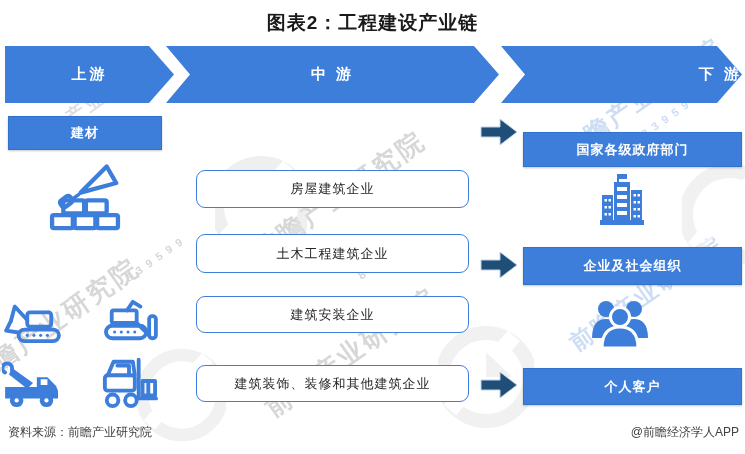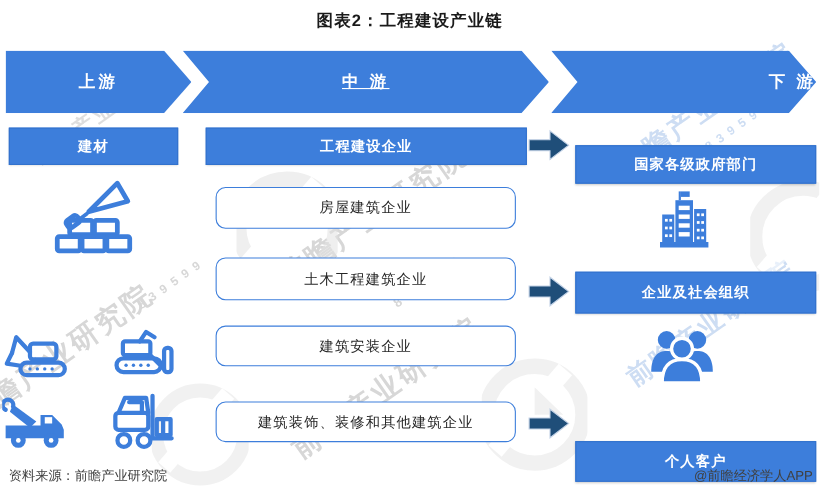--- a/index.html
+++ b/index.html
@@ -2,32 +2,32 @@
 <html><head>
 <meta charset="utf-8">
 <style>
   html,body{margin:0;padding:0;background:#fff;}
   .canvas{
     position:relative;width:745px;height:454px;background:#ffffff;
     font-family:"Liberation Sans","DejaVu Sans",sans-serif;overflow:hidden;
   }
   .title{
     position:absolute;top:10px;left:0;width:100%;text-align:center;
-    font-size:15px;font-weight:bold;color:#1a1a1a;letter-spacing:1px;z-index:3;
+    font-size:19px;font-weight:bold;color:#1a1a1a;letter-spacing:1px;z-index:3;
   }
   
   .chev{
     position:absolute;top:46px;height:57px;background:#3d7edb;
     display:flex;align-items:center;justify-content:center;
     color:#ffffff;font-weight:bold;font-size:15px;letter-spacing:3px;z-index:2;
   }
   .chev-first{clip-path:polygon(0 0,calc(100% - 25px) 0,100% 50%,calc(100% - 25px) 100%,0 100%);align-items:center;}
   .chev-next{clip-path:polygon(0 0,calc(100% - 25px) 0,100% 50%,calc(100% - 25px) 100%,0 100%,24px 50%);}
   #chev-up{left:5px;width:169px;}
-  #chev-mid{left:166px;width:333px;text-decoration:underline;}
+  #chev-mid{left:166px;width:333px;}
   #chev-down{left:501px;width:241px;justify-content:flex-end;}
   
   .bluebox{
     position:absolute;background:#3d7edb;border:1px solid #3272cd;
     box-shadow:0 1px 2px rgba(0,0,0,.22);
     display:flex;align-items:center;justify-content:center;
     color:#ffffff;font-weight:bold;font-size:13px;letter-spacing:1px;z-index:2;
   }
   
   .whitebox{
@@ -164,21 +164,20 @@
       <rect x="46" y="28" width="13" height="15"></rect>
       <path d="M52,28 L52,43"></path>
       <path d="M10,22 L16,8 L36,8 L38,22"></path>
       <rect x="7" y="22" width="31" height="16" rx="3"></rect>
       <path d="M20,12 L32,12 L32,22"></path>
       <circle cx="15" cy="48" r="6"></circle>
       <circle cx="34" cy="48" r="6"></circle>
     </g>
   </svg>
 
-  <div class="bluebox" style="left:187px;top:116px;width:290px;height:32px;">工程建设企业</div>
 
   <div class="whitebox" style="top:170px;height:36px;">房屋建筑企业</div>
   <div class="whitebox" style="top:234px;height:37px;">土木工程建筑企业</div>
   <div class="whitebox" style="top:296px;height:35px;">建筑安装企业</div>
   <div class="whitebox" style="top:365px;height:35px;">建筑装饰、装修和其他建筑企业</div>
 
   <svg class="darrow" style="top:117px;" viewBox="0 0 38 30">
     <path d="M1,10 H20 V2 L37,15 L20,28 V20 H1 Z" fill="#1f4e79" stroke="#c3d2e6" stroke-width="1"></path>
   </svg>
   <svg class="darrow" style="top:250px;" viewBox="0 0 38 30">
@@ -229,18 +228,18 @@
       <path d="M4,40 C4,26 10,21 18,21 C26,21 32,26 32,40 Z"></path>
       <circle cx="46" cy="11" r="8"></circle>
       <path d="M32,40 C32,26 38,21 46,21 C54,21 60,26 60,40 Z"></path>
     </g>
     <g fill="#3d7edb" stroke="#ffffff" stroke-width="3">
       <circle cx="32" cy="19" r="9.5"></circle>
       <path d="M14,50 C14,34 22,29 32,29 C42,29 50,34 50,50 Z"></path>
     </g>
   </svg>
 
-  <div class="bluebox" style="left:523px;top:368px;width:217px;height:35px;margin-top:33px;">个人客户</div>
+  <div class="bluebox" style="left:523px;top:368px;width:217px;height:35px;">个人客户</div>
 
   <div class="source">资料来源：前瞻产业研究院</div>
   <div class="credit">@前瞻经济学人APP</div>
 
 </div>
 
 </body></html>

